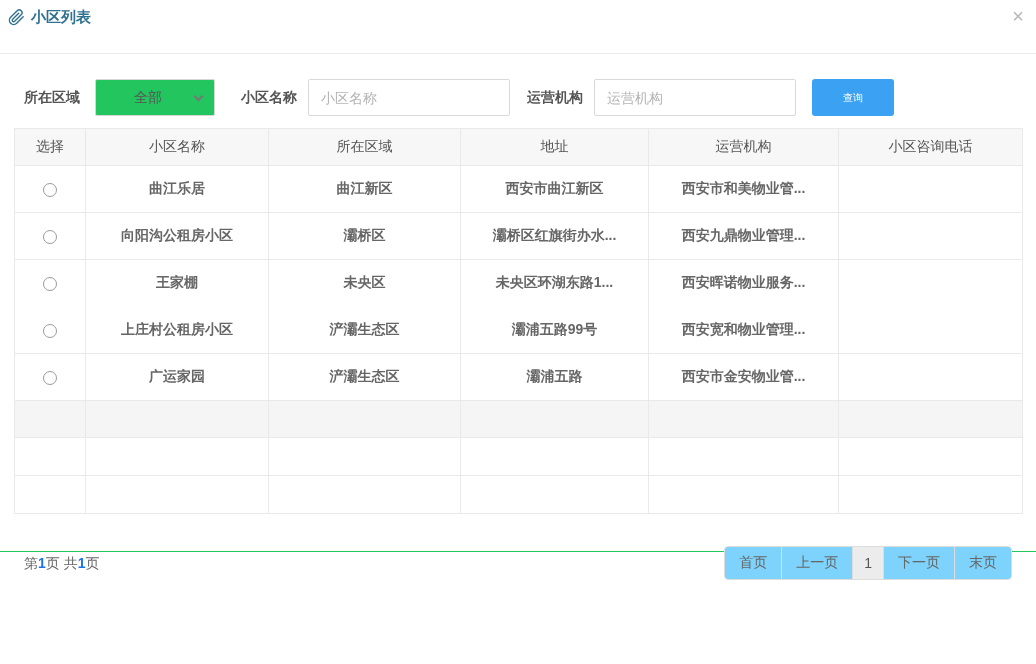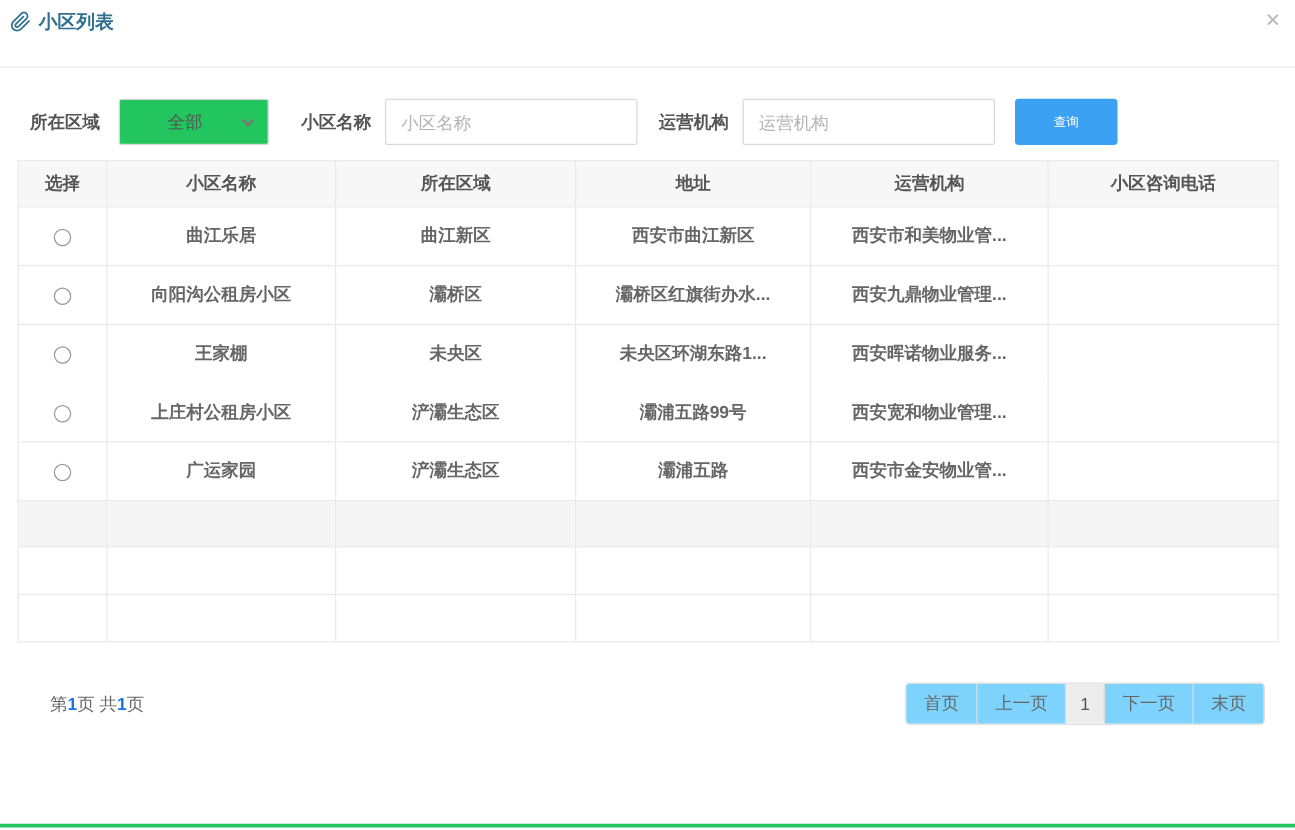--- a/index.html
+++ b/index.html
@@ -4,23 +4,23 @@
 <style>
   * { margin: 0; padding: 0; box-sizing: border-box; }
   html, body { background: #fff; }
   body {
     font-family: "Liberation Sans", "DejaVu Sans", sans-serif;
     width: 1036px; height: 664px; overflow: hidden;
     color: #666;
   }
   .modal {
     position: relative;
-    width: 1036px; height: 662px;
+    width: 1036px; height: 552px;
     background: #fff;
-    border-bottom: 3px solid #22c55e;
+    border-bottom: 1px solid #22c55e;
   }
   
   .dialog-header {
     position: relative;
     height: 54px;
     border-bottom: 1px solid #ebebeb;
   }
   .dialog-title-wrap {
     position: absolute; top: 8px; left: 8px;
     display: flex; align-items: center; gap: 6px;
@@ -87,34 +87,34 @@
     font-size: 14px; color: #666;
   }
   table.grid th, table.grid td {
     border-right: 1px solid #e9e9e9;
     border-bottom: 1px solid #e9e9e9;
     text-align: center; vertical-align: middle;
     overflow: hidden; white-space: nowrap; font-weight: bold;
   }
   table.grid th {
     height: 37px; background: #f7f7f7;
-    font-weight: bold; color: #555; font-size: 14px;
+    font-weight: normal; color: #555; font-size: 14px;
   }
   table.grid td { height: 47px; background: #fff; }
   tr.no-bottom td { border-bottom: none; }
   tr.empty-gray td { background: #f5f5f6; height: 37px; }
   tr.empty-white td { height: 38px; }
   .radio {
     display: inline-block; width: 14px; height: 14px;
     border: 1px solid #9a9a9a; border-radius: 50%;
     background: #fff; cursor: pointer; vertical-align: middle;
   }
   
   .pager-bar {
-    position: absolute; top: 546px; left: 16px; right: 0; height: 34px; text-decoration: underline;
+    position: absolute; top: 546px; left: 0; right: 0; height: 34px; text-decoration: underline;
   }
   .pager-summary {
     position: absolute; left: 24px; top: 9px;
     font-size: 14px; color: #666;
   }
   .pager-summary .num { color: #1a73e8; font-weight: bold; }
   .pager-group {
     position: absolute; right: 24px; top: 0;
     display: flex; align-items: stretch; height: 34px;
     border: 1px solid #ddd; border-radius: 4px;

